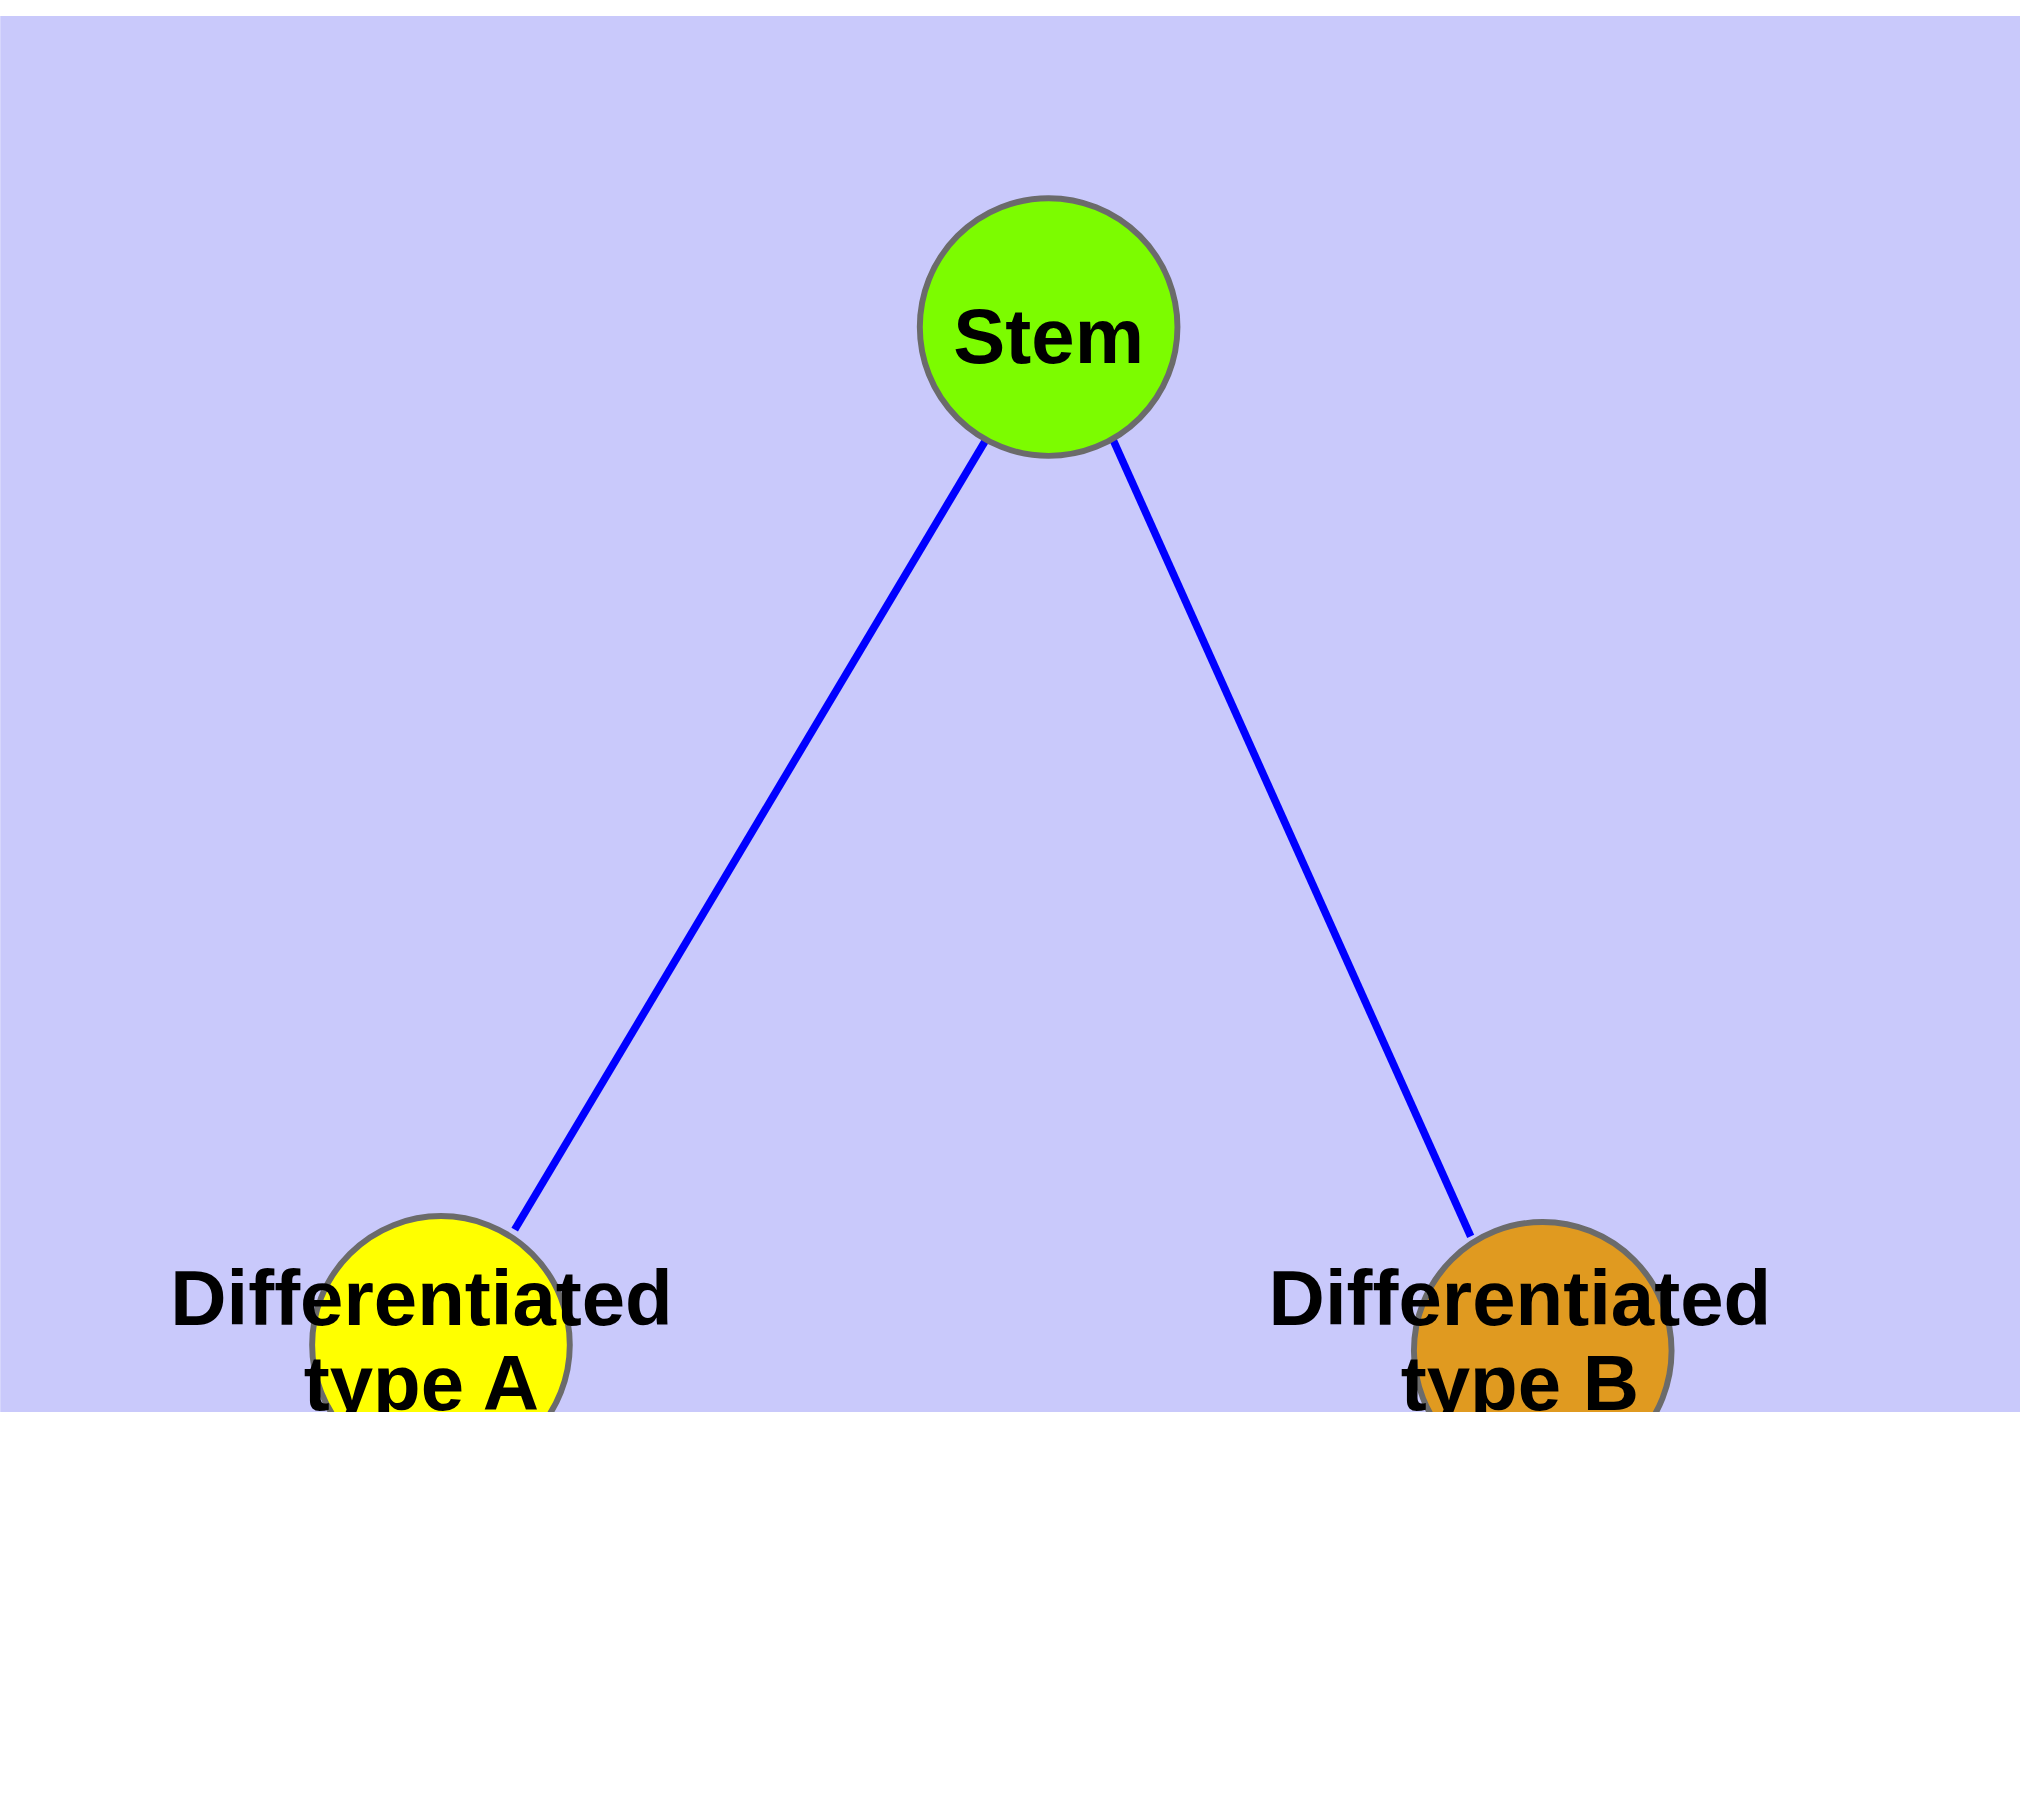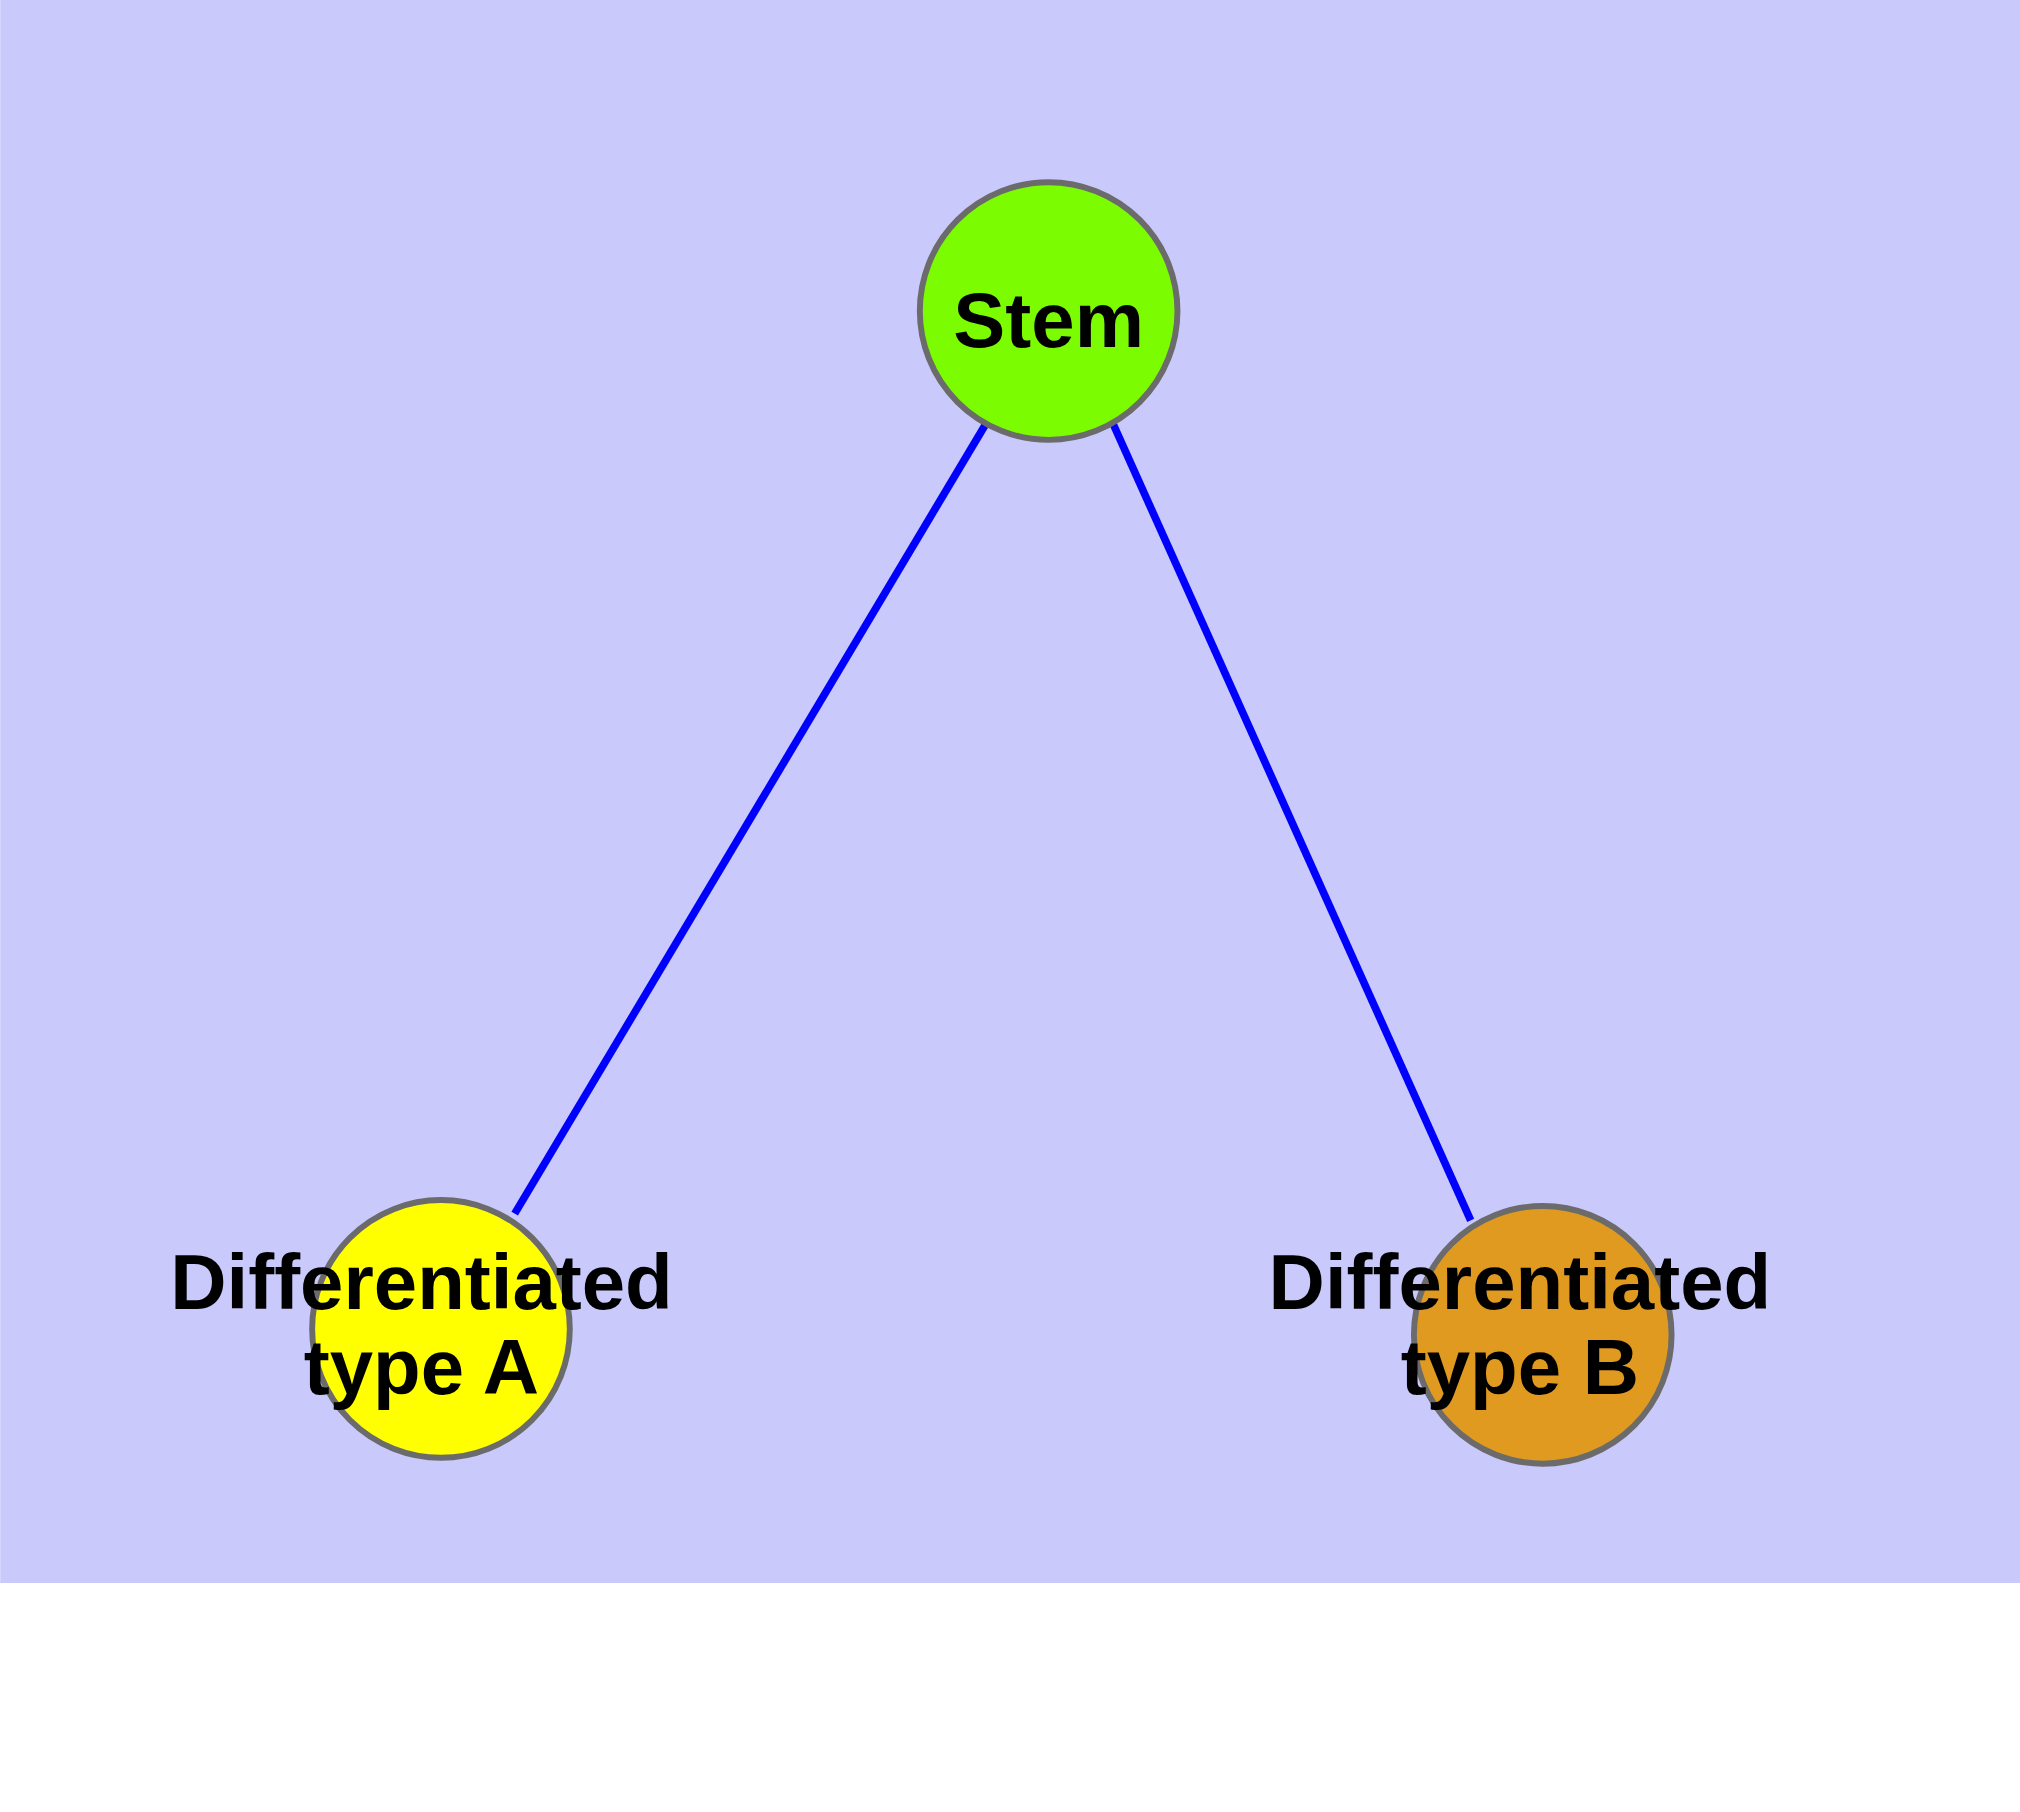--- a/index.html
+++ b/index.html
@@ -3,23 +3,24 @@
 <meta charset="utf-8">
 <style>
   html, body {
     margin: 0;
     padding: 0;
     background: #ffffff;
   }
   #canvas {
     position: relative;
     width: 2021px;
-    height: 1583px;
+    height: 1396px;
     overflow: hidden;
     font-family: "Liberation Sans", sans-serif;
+    margin-top: 16px;
   }
   #graph-svg {
     display: block;
     width: 2021px;
     height: 1812px;
   }
   .node-label {
     font-family: "Liberation Sans", sans-serif;
     font-weight: bold;
     font-size: 92px;

